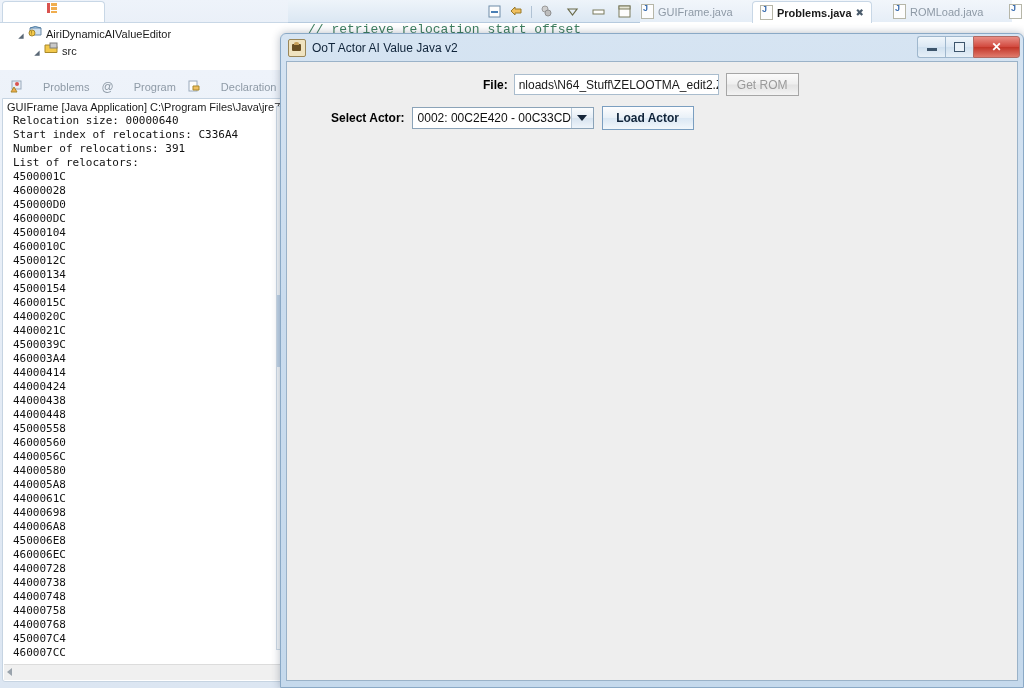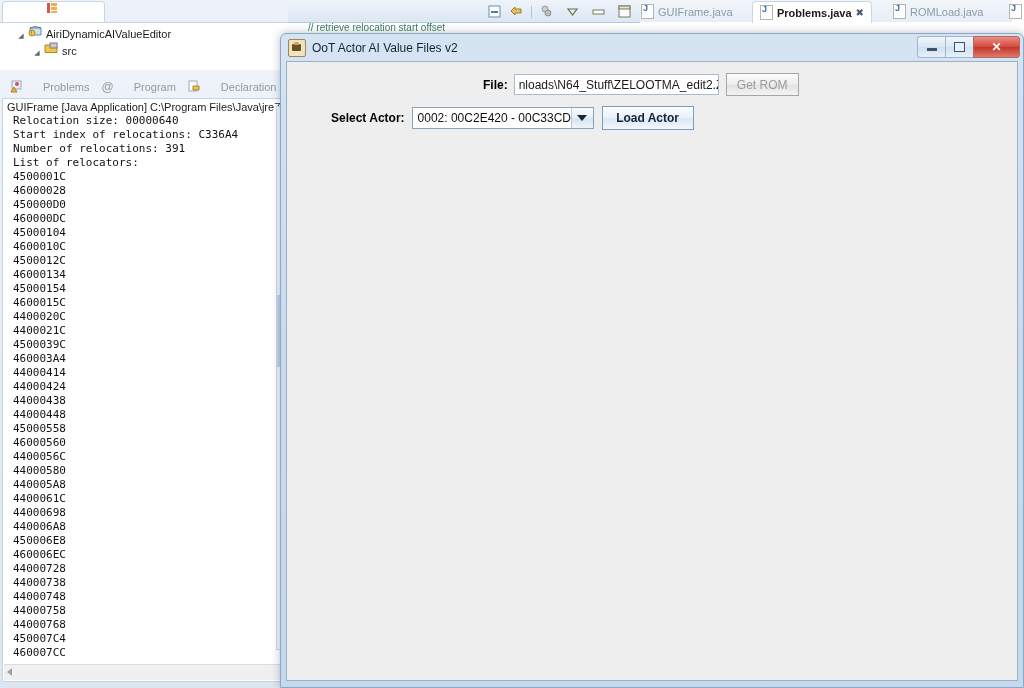--- a/index.html
+++ b/index.html
@@ -134,22 +134,22 @@
   .jicon {
     width: 11px; height: 13px; background:#fdfdfd;
     border:1px solid #b6b6a8; position: relative; flex: 0 0 auto;
   }
   .jicon::after {
     content: "J"; position: absolute; left: 1px; top: -2px;
     font-size: 9px; color: #3e6fb0; font-weight: bold;
   }
   .editor-code {
     position: absolute; left: 0; top: 22px; right: 13px; height: 10px;
-    font-family: Liberation Sans, sans-serif;
-    font-size: 10px; color: #3f7f5f;
+    font-family: Liberation Mono, monospace;
+    font-size: 13px; color: #3f7f5f;
   }
 
   
   .vtoolbar {
     position: absolute; left: 487px; top: 4px;
     display: flex; align-items: center; gap: 7px;
   }
   .vt-icon { width: 15px; height: 15px; position: relative; }
 
   
@@ -455,21 +455,21 @@
 
     <div class="vscroll-outer">
       <div class="vscroll-thumb" style="top:188px;"></div>
     </div>
   </div>
 
   <div class="dialog">
 
     <div class="dlg-title">
       <span class="dlg-icon"></span>
-      <span class="dlg-title-text">OoT Actor AI Value Files v2</span>
+      <span class="dlg-title-text">OoT Actor AI Value Java v2</span>
 
       <div class="dlg-wctrl">
         <div class="wbtn">
           <span class="glyph-min"></span>
         </div>
         <div class="wbtn">
           <span class="glyph-max"></span>
         </div>
         <div class="wbtn close">
           <span class="glyph-close">✕</span>

